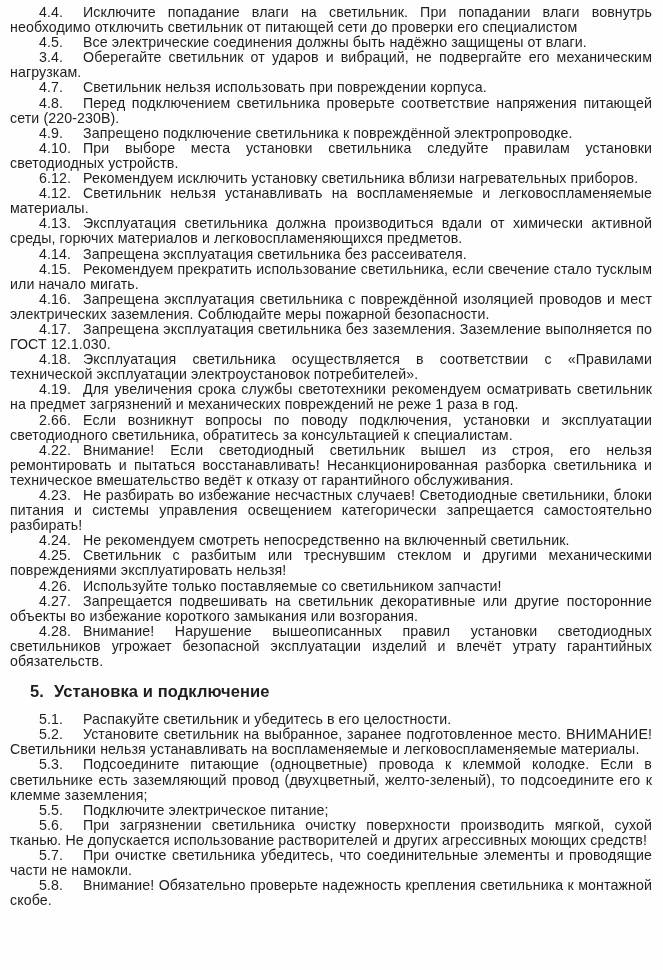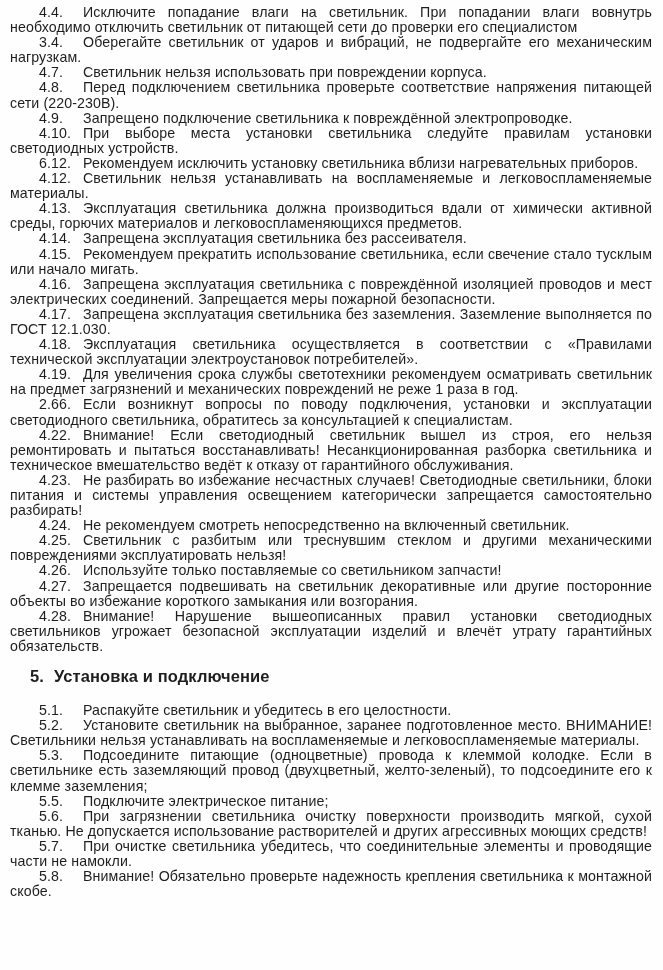--- a/index.html
+++ b/index.html
@@ -28,37 +28,38 @@
   }
   .num {
     display: inline-block;
     min-width: 44px;
     text-indent: 0;
   }
   h2.sec-heading {
     font-size: 16.5px;
     line-height: 19px;
     font-weight: bold;
-    margin: 13px 0 17px 20px;
+    margin: 13px 0 11px 20px;
     letter-spacing: 0.1px;
   }
   h2.sec-heading .h-num {
     margin-right: 10px;
   }
 </style>
 </head>
 <body>
 
 <div class="page">
 
   <section>
     <div>
 
         <p class="item"><span class="num">4.4.</span><span>Исключите попадание влаги на светильник. При попадании влаги вовнутрь необходимо отключить светильник от питающей сети до проверки его специалистом</span></p>
 
+        <p class="item"><span class="num">4.5.</span><span>Все электрические соединения должны быть надёжно защищены от влаги.</span></p>
 
         <p class="item"><span class="num">3.4.</span><span>Оберегайте светильник от ударов и вибраций, не подвергайте его механическим нагрузкам.</span></p>
 
         <p class="item"><span class="num">4.7.</span><span>Светильник нельзя использовать при повреждении корпуса.</span></p>
 
         <p class="item"><span class="num">4.8.</span><span>Перед подключением светильника проверьте соответствие напряжения питающей сети (220-230В).</span></p>
 
         <p class="item"><span class="num">4.9.</span><span>Запрещено подключение светильника к повреждённой электропроводке.</span></p>
 
         <p class="item"><span class="num">4.10.</span><span>При выборе места установки светильника следуйте правилам установки светодиодных устройств.</span></p>
@@ -66,21 +67,21 @@
         <p class="item"><span class="num">6.12.</span><span>Рекомендуем исключить установку светильника вблизи нагревательных приборов.</span></p>
 
         <p class="item"><span class="num">4.12.</span><span>Светильник нельзя устанавливать на воспламеняемые и легковоспламеняемые материалы.</span></p>
 
         <p class="item"><span class="num">4.13.</span><span>Эксплуатация светильника должна производиться вдали от химически активной среды, горючих материалов и легковоспламеняющихся предметов.</span></p>
 
         <p class="item"><span class="num">4.14.</span><span>Запрещена эксплуатация светильника без рассеивателя.</span></p>
 
         <p class="item"><span class="num">4.15.</span><span>Рекомендуем прекратить использование светильника, если свечение стало тусклым или начало мигать.</span></p>
 
-        <p class="item"><span class="num">4.16.</span><span>Запрещена эксплуатация светильника с повреждённой изоляцией проводов и мест электрических соединений. Запрещается меры пожарной безопасности.</span></p>
+        <p class="item"><span class="num">4.16.</span><span>Запрещена эксплуатация светильника с повреждённой изоляцией проводов и мест электрических заземления. Соблюдайте меры пожарной безопасности.</span></p>
 
         <p class="item"><span class="num">4.17.</span><span>Запрещена эксплуатация светильника без заземления. Заземление выполняется по ГОСТ 12.1.030.</span></p>
 
         <p class="item"><span class="num">4.18.</span><span>Эксплуатация светильника осуществляется в соответствии с «Правилами технической эксплуатации электроустановок потребителей».</span></p>
 
         <p class="item"><span class="num">4.19.</span><span>Для увеличения срока службы светотехники рекомендуем осматривать светильник на предмет загрязнений и механических повреждений не реже 1 раза в год.</span></p>
 
 
         <p class="item"><span class="num">2.66.</span><span>Если возникнут вопросы по поводу подключения, установки и эксплуатации светодиодного светильника, обратитесь за консультацией к специалистам.</span></p>
 

